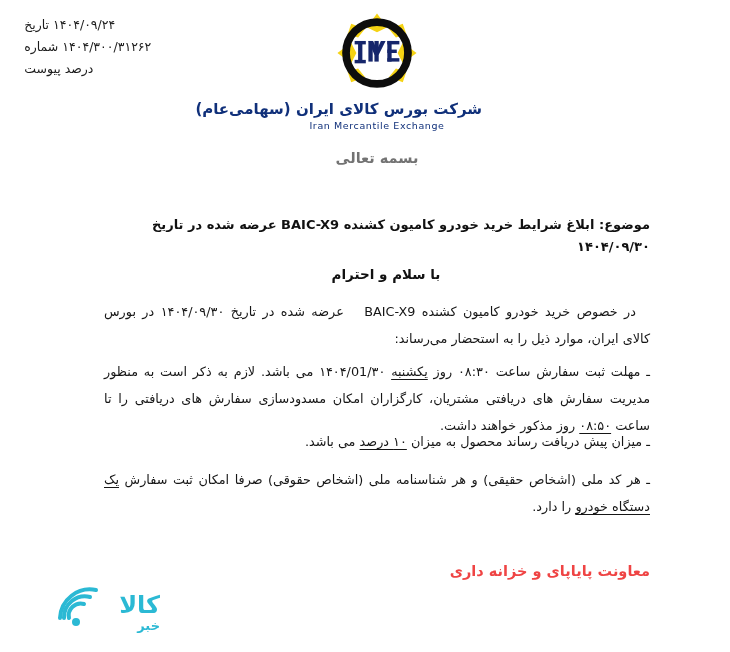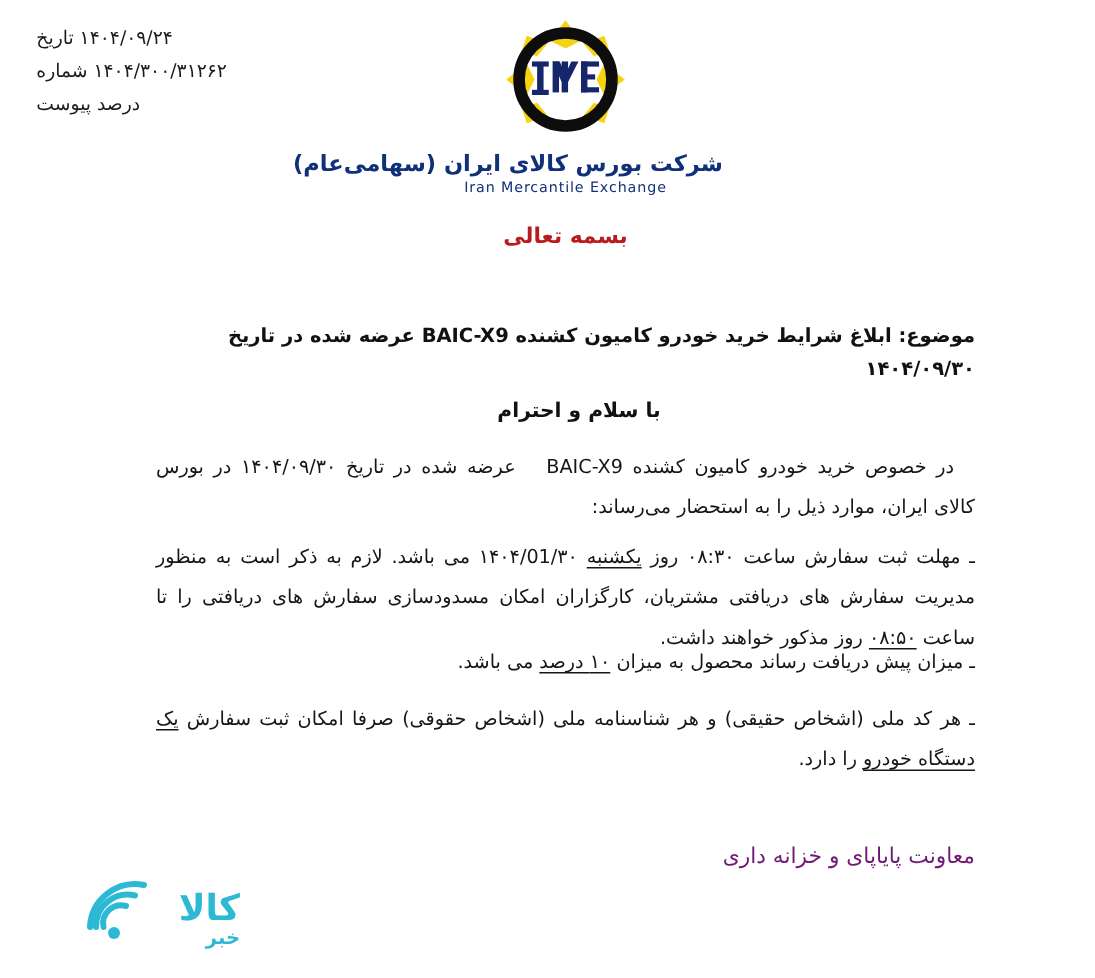--- a/index.html
+++ b/index.html
@@ -73,21 +73,21 @@
 
   
   .basmala {
     position: absolute;
     top: 150px;
     left: 0;
     right: 0;
     text-align: center;
     font-size: 14.5px;
     font-weight: bold;
-    color: #b91c1c;
+    color: #737373;
   }
   .addressee {
     position: absolute;
     top: 182px;
     right: 80px;
     left: 80px;
     text-align: right;
     font-size: 14.5px;
     font-weight: bold;
     color: #111;
@@ -131,22 +131,22 @@
   .lat { direction: ltr; unicode-bidi: embed; display: inline-block; }
   .ul { text-decoration: underline; text-underline-offset: 3px; }
 
   .signature {
     position: absolute;
     top: 563px;
     right: 80px;
     left: 80px;
     text-align: right;
     font-size: 14.5px;
-    font-weight: normal;
-    color: #701a75;
+    font-weight: bold;
+    color: #ef4444;
   }
 
   
   .watermark {
     position: absolute;
     bottom: 14px;
     left: 18px;
     width: 120px;
     height: 62px;
     direction: rtl;

